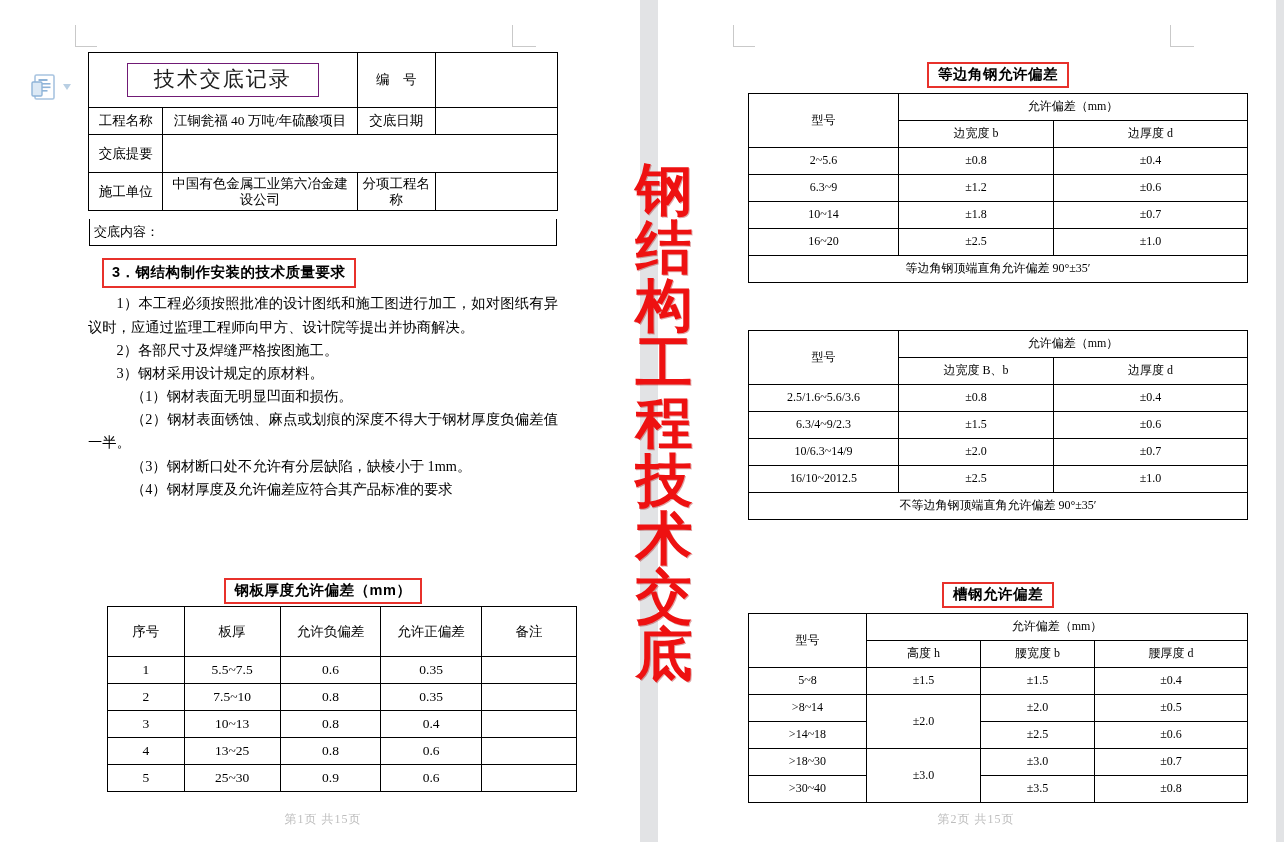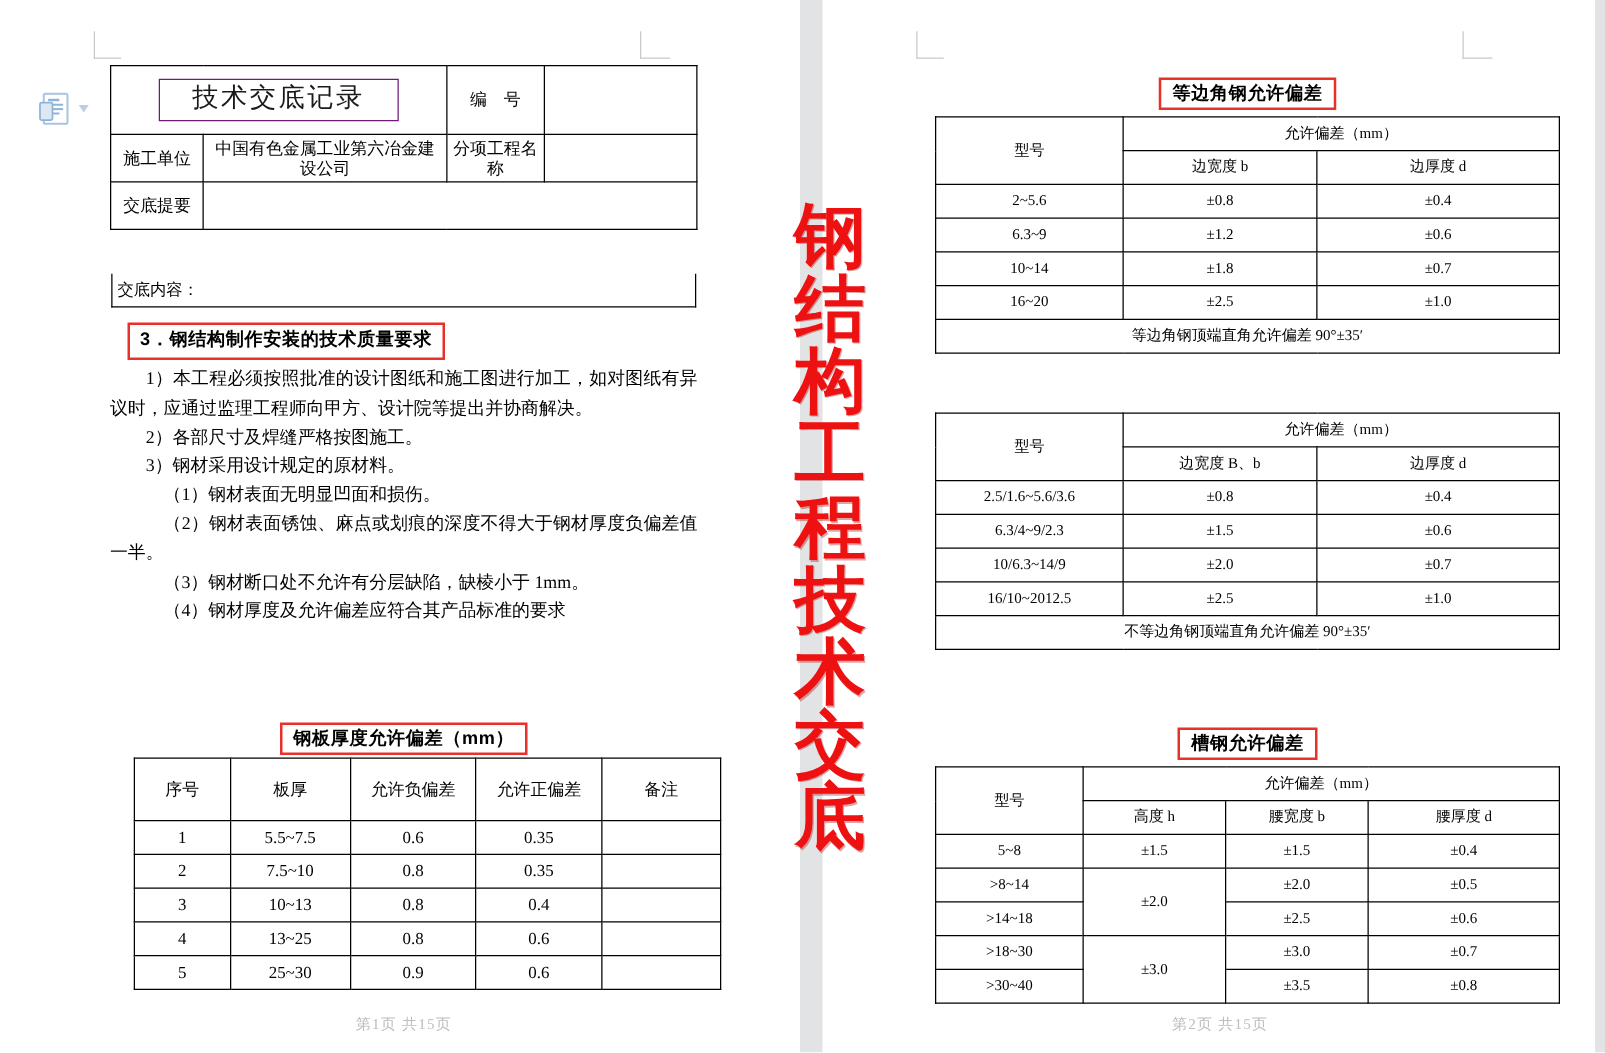--- a/index.html
+++ b/index.html
@@ -197,28 +197,34 @@
     <table class="doc p1-header">
       <tbody>
           <tr>
         <td class="cell-title" colspan="2">
           <span class="title-boxed">技术交底记录</span>
         </td>
         <td class="cell-bh">编　号</td>
         <td class="cell-blank"></td>
       </tr>
       <tr>
+        <td class="cell-label">工程名称</td>
+        <td class="cell-mid">江铜瓮福 40 万吨/年硫酸项目</td>
+        <td class="cell-bh">交底日期</td>
+        <td class="cell-blank"></td>
+      </tr>
+      <tr>
+        <td class="cell-label cell-tall">交底提要</td>
+        <td class="cell-tall" colspan="3"></td>
+      </tr>
+      <tr>
         <td class="cell-label cell-tall">施工单位</td>
         <td class="cell-mid cell-tall">中国有色金属工业第六冶金建设公司</td>
         <td class="cell-bh cell-tall">分项工程名称</td>
         <td class="cell-blank cell-tall"></td>
-      </tr>
-      <tr>
-        <td class="cell-label cell-tall">交底提要</td>
-        <td class="cell-tall" colspan="3"></td>
       </tr>
     </tbody>
       </table>
 
     <div class="p1-contentlabel">交底内容：</div>
 
     <div class="body-area">
       <div>
         <span class="sec-head">3．钢结构制作安装的技术质量要求</span>
       </div>

